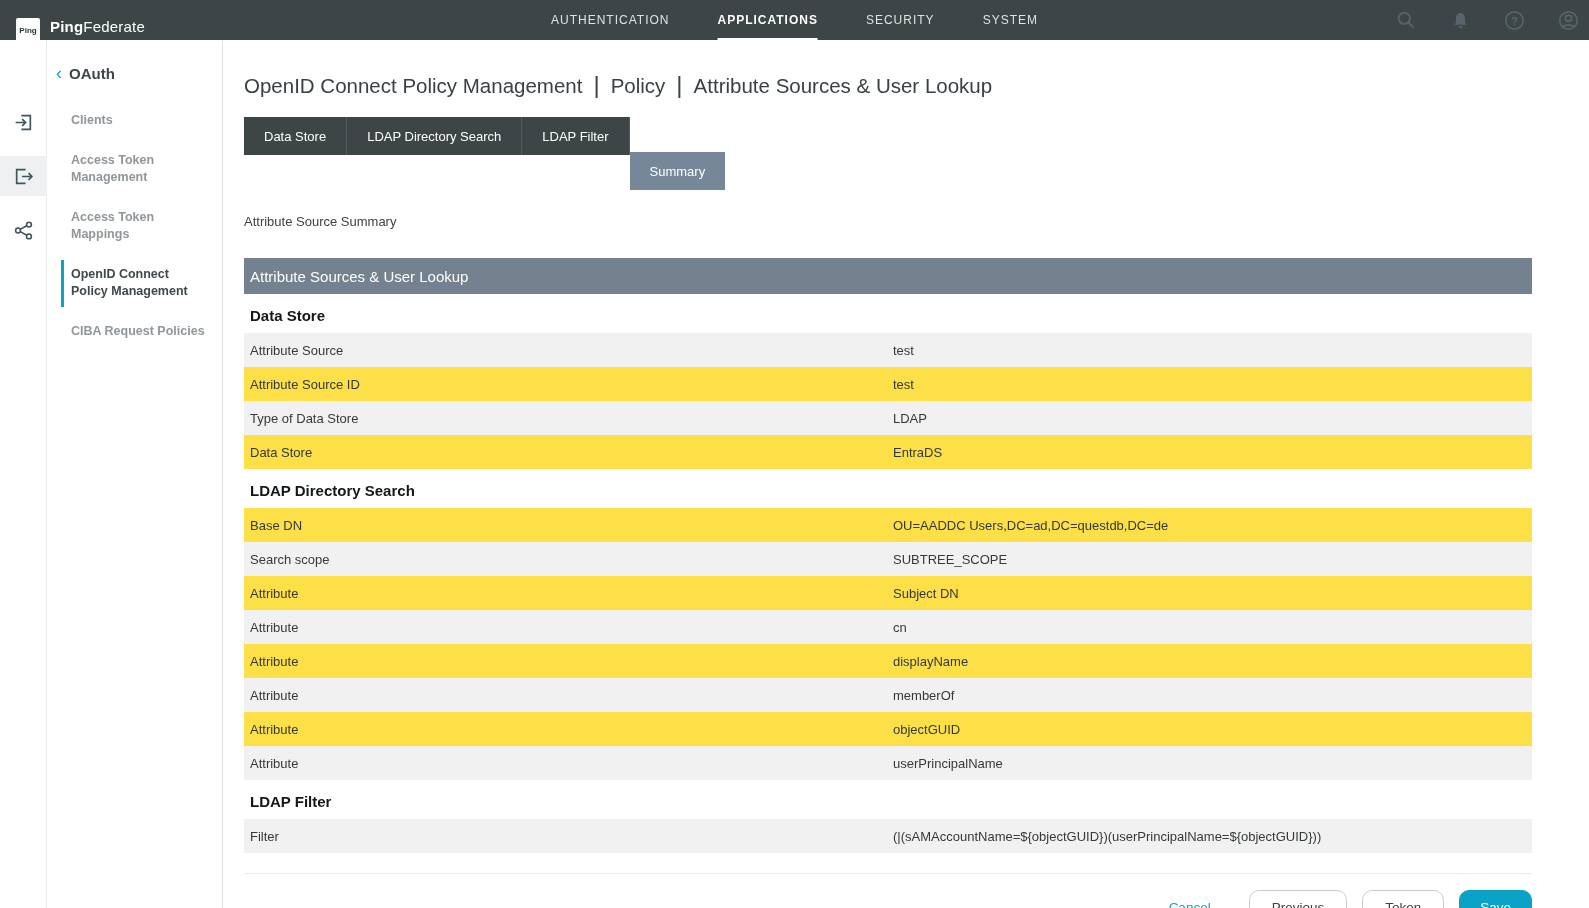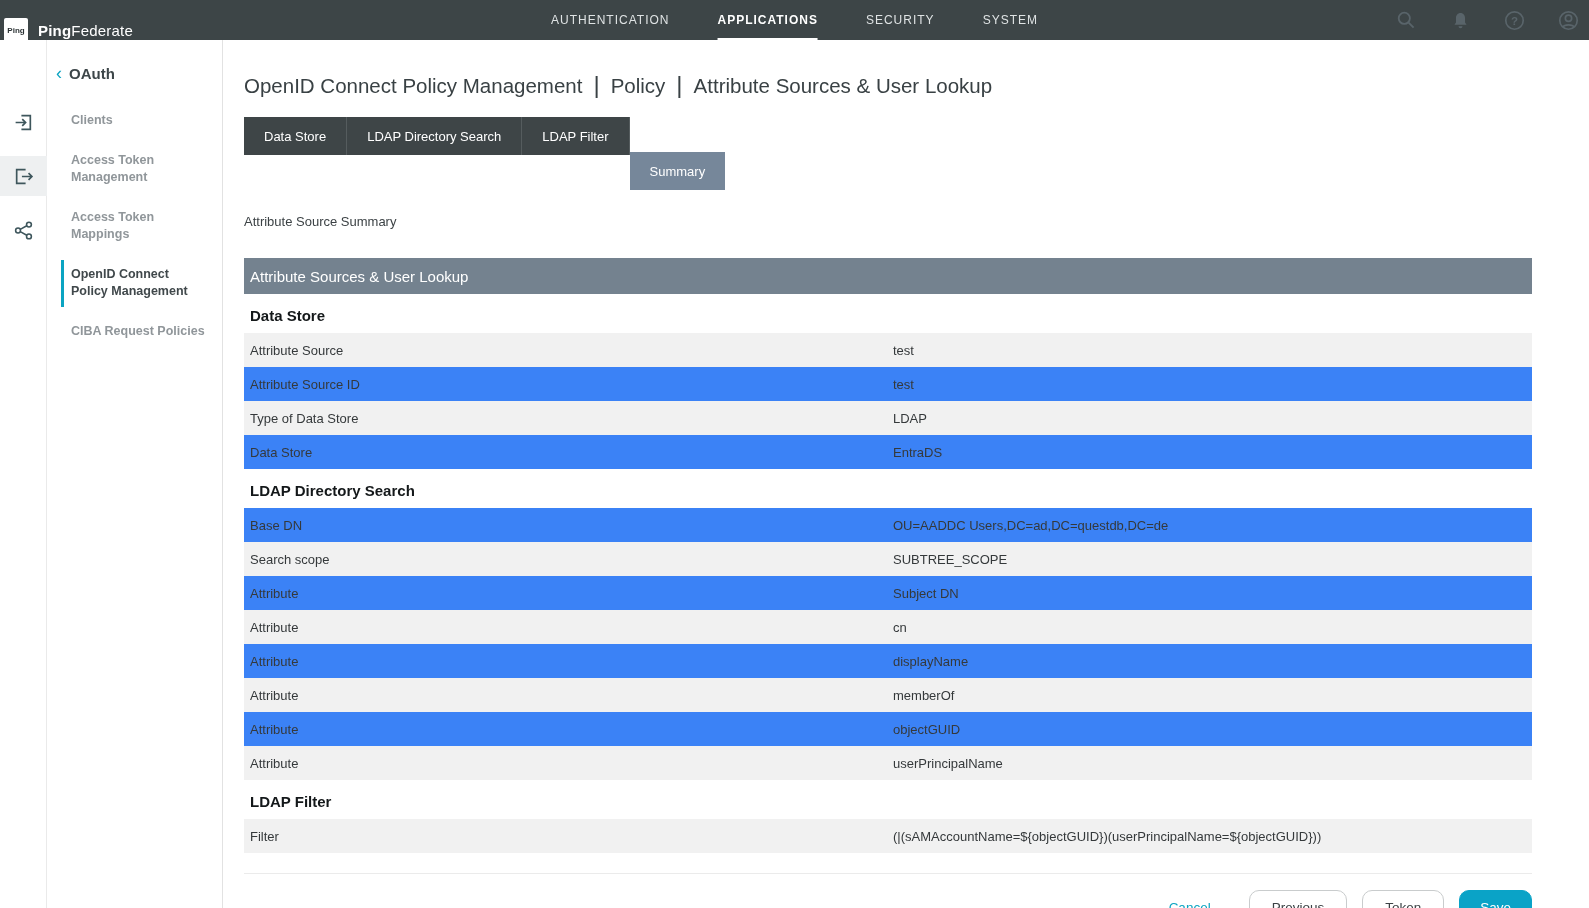--- a/index.html
+++ b/index.html
@@ -2,21 +2,21 @@
 <html><head>
 <meta charset="utf-8">
 <style>
   * { margin:0; padding:0; box-sizing:border-box; }
   html,body { width:1589px; height:908px; overflow:hidden; background:#fff;
     font-family:"Liberation Sans", sans-serif; }
 
   
   .topbar { position:absolute; top:0; left:0; width:1589px; height:40px;
     background:#3d4547; display:flex; align-items:center; z-index:10; }
-  .brand { display:flex; align-items:center; padding-left:4px;margin-top:20px; }
+  .brand { display:flex; align-items:flex-start; padding-left:16px;margin-top:20px; }
   .logo-badge { width:24px; height:24px; background:#fff; border-radius:2px;
     display:flex; align-items:center; justify-content:center;
     font-size:8px; font-weight:bold; color:#2b3234; }
   .brand-title { color:#fff; font-size:15px; margin-left:10px; letter-spacing:.2px; }
   .topnav { position:absolute; left:50%; transform:translateX(-50%);
     display:flex; gap:48px; align-items:center; height:100%; }
   .nav-item { color:#dfe3e4; font-size:12px; letter-spacing:1px; cursor:pointer;
     display:flex; align-items:center; height:100%; border-bottom:2px solid transparent;
     padding-top:2px; }
   .nav-item.active { color:#fff; font-weight:bold; border-bottom:2px solid #fff; }
@@ -54,21 +54,21 @@
     height:38px; display:flex; align-items:center; cursor:pointer;
     border-right:1px solid #555c5e; }
   .tab:last-child { border-right:none;margin-top:35px; }
   .tab.active { background:#76879a; border-right:none; }
   .summary-label { margin-top:24px; font-size:13px; color:#3c4245; }
   .panel-header { margin-top:29px; background:#74828f; color:#fff; font-size:15px;
     height:36px; display:flex; align-items:center; padding-left:6px; }
   .tbl-heading { font-size:15px; font-weight:bold; color:#14181a;
     padding:13px 6px 9px 6px; background:#fff; }
   .tbl-row { display:flex; align-items:center; height:34px; font-size:13px;
-    color:#35393b; padding-left:6px; background:#3b82f6; }
+    color:#35393b; padding-left:6px; background:#fde047; }
   .tbl-row.stripe { background:#f1f1f1; }
   .tbl-label { width:643px; flex:none; }
   .tbl-value { flex:1; }
 
   
   .footer { margin-top:20px; padding-top:16px; border-top:1px solid #ebebeb;
     display:flex; justify-content:flex-end; align-items:center; }
   .cancel { color:#0ba4c2; font-size:13.5px; cursor:pointer; margin-right:23px;
     text-decoration:none; }
   .btn { height:34px; padding:0 22px; font-size:13.5px; color:#3c4245;

